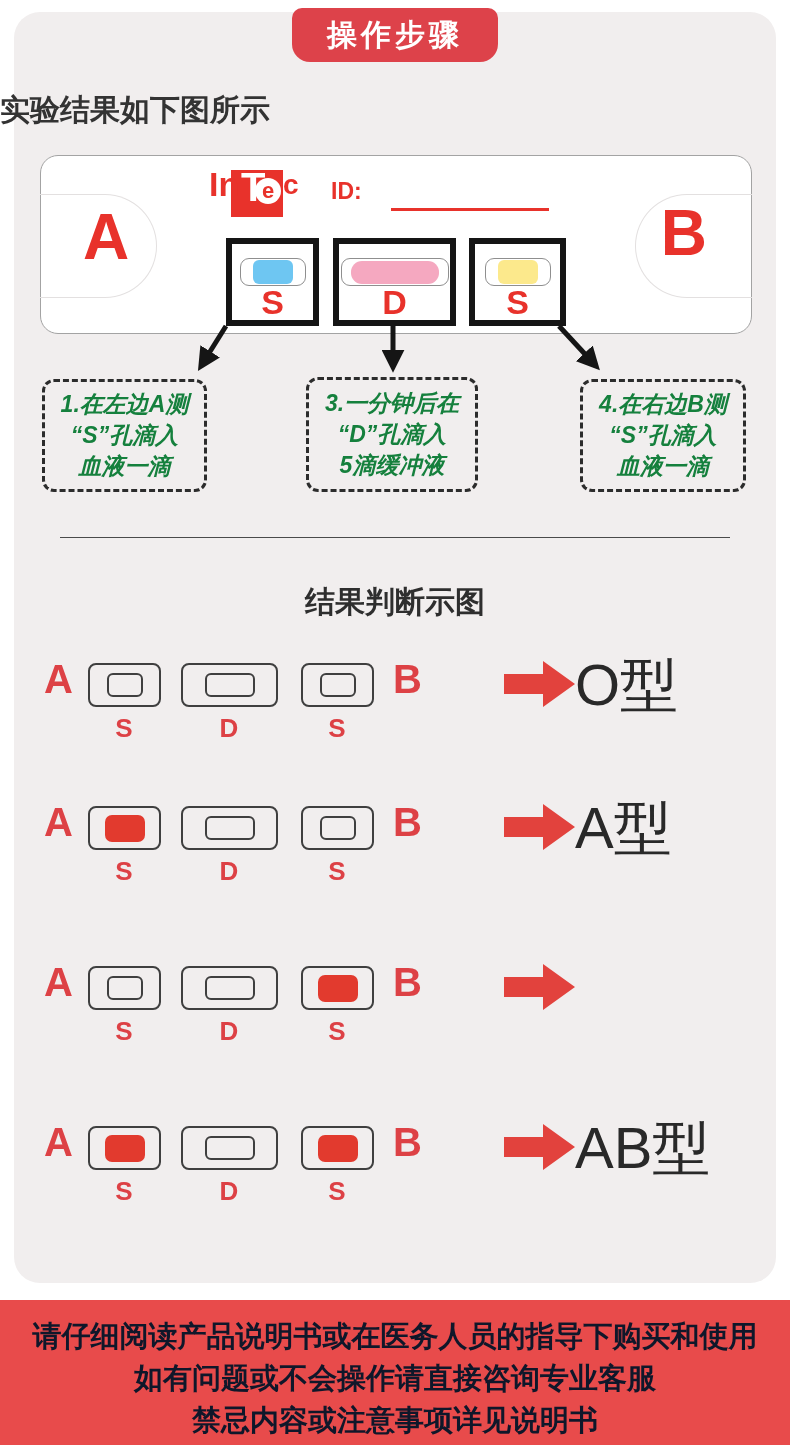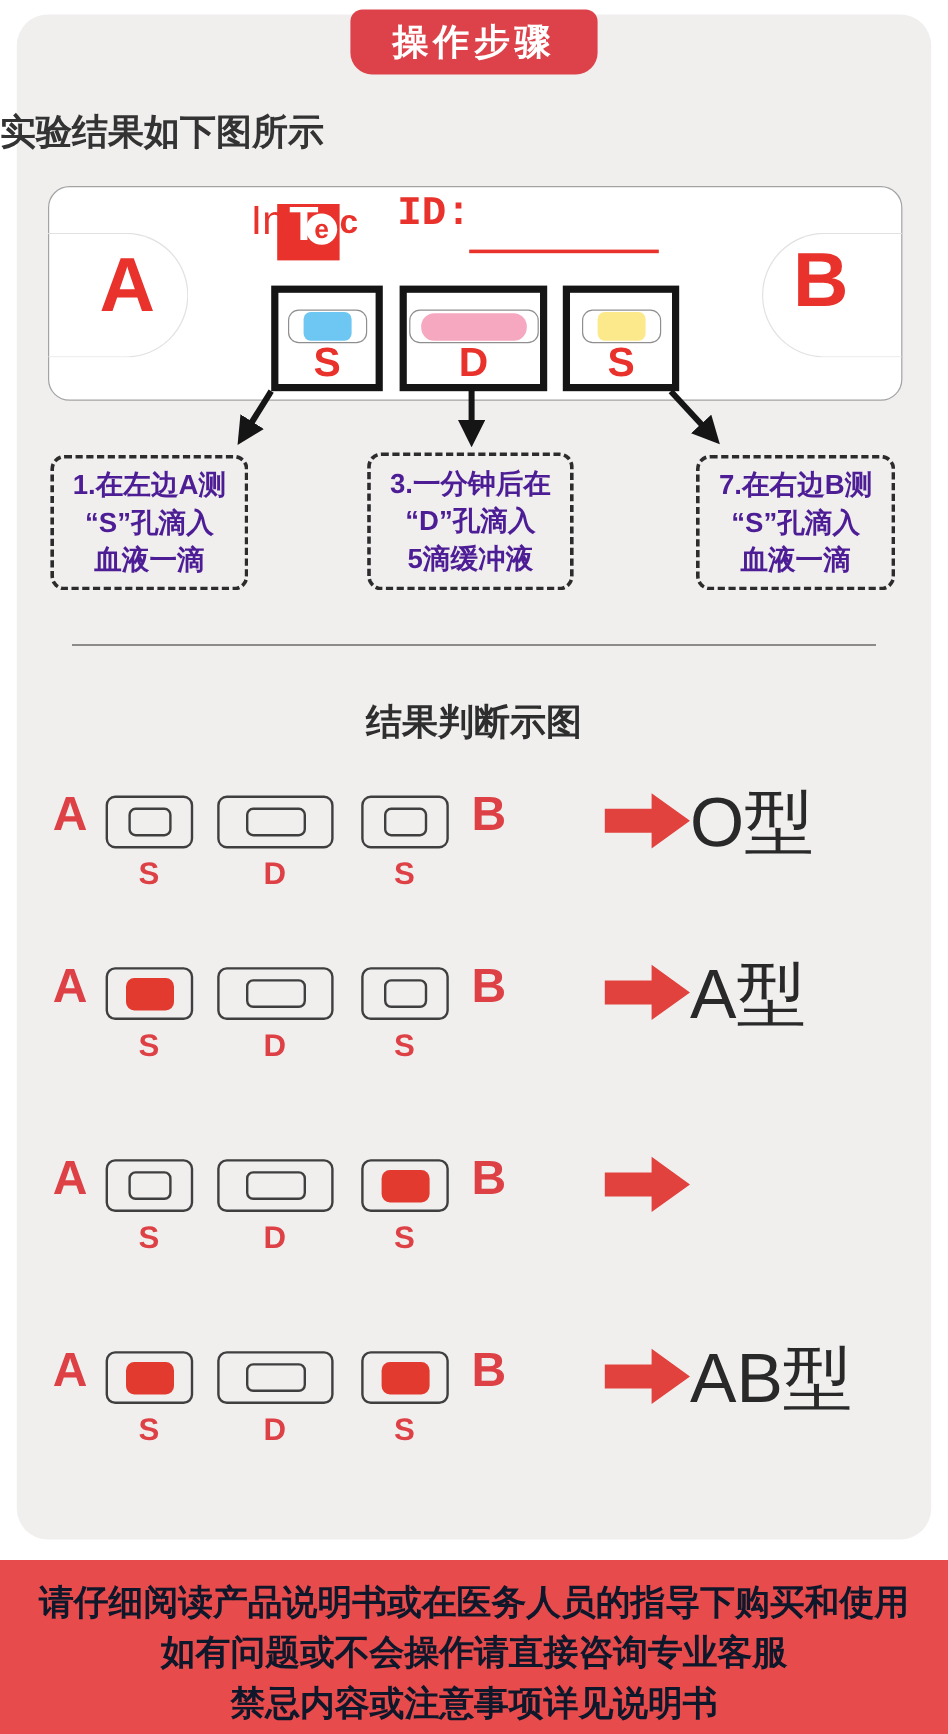--- a/index.html
+++ b/index.html
@@ -30,26 +30,26 @@
     background:#fff;border:1px solid #a3a3a3;border-radius:18px;
   }
   .pill{position:absolute;top:38px;width:116px;height:102px;border:1px solid #e3e0e0;}
   .pill.left{left:-1px;border-left:none;border-radius:0 52px 52px 0;}
   .pill.right{right:-1px;border-right:none;border-radius:52px 0 0 52px;}
   .dev-a{position:absolute;left:42px;top:44px;font-size:64px;font-weight:600;color:var(--accent_red,#e8322b);}
   .dev-b{position:absolute;right:44px;top:40px;font-size:64px;font-weight:600;color:var(--accent_red,#e8322b);}
   
   .logo{position:absolute;left:168px;top:11px;width:135px;height:54px;}
   .lg-sq{position:absolute;left:22px;top:3px;width:52px;height:47px;background:var(--accent_red,#e8322b);}
-  .lg-in{position:absolute;left:0;top:-2px;font-size:34px;font-weight:400;color:var(--accent_red,#e8322b);}
+  .lg-in{position:absolute;left:0;top:-2px;font-size:34px;font-weight:700;color:var(--accent_red,#e8322b);}
   .lg-t{position:absolute;left:32px;top:-6px;font-size:40px;font-weight:700;color:#fff;border-top:4px solid #fff;line-height:44px;}
   .lg-e{position:absolute;left:46px;top:11px;width:26px;height:26px;border-radius:50%;background:#fff;
         display:flex;align-items:center;justify-content:center;font-size:22px;font-weight:700;color:var(--accent_red,#e8322b);}
   .lg-c{position:absolute;left:74px;top:2px;font-size:28px;font-weight:700;color:var(--accent_red,#e8322b);}
-  .id-label{position:absolute;left:290px;top:4px;font-size:34px;font-weight:700;color:var(--accent_red,#e8322b);font-family:Liberation Mono, monospace;}
+  .id-label{position:absolute;left:290px;top:22px;font-size:23px;font-weight:700;color:var(--accent_red,#e8322b);}
   .id-line{position:absolute;left:350px;top:21px;width:158px;height:31px;border-bottom:3px solid var(--accent_red,#e8322b);}
   
   .hbox{position:absolute;top:82px;height:88px;border:6px solid #151515;background:#fff;
         box-sizing:border-box;display:flex;flex-direction:column;align-items:center;}
   .hbox1{left:185px;width:93px;}
   .hbox2{left:292px;width:123px;}
   .hbox3{left:428px;width:97px;}
   .wellc{margin-top:14px;height:36px;border:1px solid #8f8f8f;border-radius:9px;background:#fff;
          display:flex;align-items:center;justify-content:center;box-sizing:border-box;}
   .wellc.small{width:66px;}
@@ -57,21 +57,21 @@
   .chip{border-radius:6px;}
   .chip.small{width:40px;height:24px;}
   .chip.wide{width:88px;height:23px;border-radius:11px;}
   .hlabel{margin-top:-2px;font-size:34px;font-weight:700;color:var(--accent_red,#e8322b);line-height:36px;}
   
   .dev-arrows{position:absolute;left:0;top:320px;width:790px;height:64px;}
   
   .step{
     position:absolute;border:3px dashed #2c2c2c;border-radius:12px;box-sizing:border-box;
     display:flex;flex-direction:column;align-items:center;justify-content:center;
-    font-size:23px;line-height:31px;font-weight:600;color:#4c1d95;text-align:right;
+    font-size:23px;line-height:31px;font-weight:600;color:#15803d;text-align:right;font-style:italic;
   }
   .step1{left:42px;top:379px;width:165px;height:113px;}
   .step2{left:306px;top:377px;width:172px;height:115px;}
   .step3{left:580px;top:379px;width:166px;height:113px;}
   .divider{position:absolute;left:60px;top:537px;width:670px;height:1px;background:#4a4a4a;}
   
   .rrow{position:absolute;left:0;width:790px;height:90px;}
   .rrow1{top:663px;} .rrow2{top:806px;} .rrow3{top:966px;} .rrow4{top:1126px;}
   .rl{position:absolute;top:-6px;font-size:40px;font-weight:600;color:var(--soft_red,#dd4145);}
   .rl-a{left:44px;} .rl-b{left:393px;}
@@ -158,21 +158,21 @@
     <div>1.在左边A测</div>
     <div>“S”孔滴入</div>
     <div>血液一滴</div>
   </div>
   <div class="step step2">
     <div>3.一分钟后在</div>
     <div>“D”孔滴入</div>
     <div>5滴缓冲液</div>
   </div>
   <div class="step step3">
-    <div>7.在右边B测</div>
+    <div>4.在右边B测</div>
     <div>“S”孔滴入</div>
     <div>血液一滴</div>
   </div>
 
   <div class="divider"></div>
   <div class="title2">结果判断示图</div>
 
   <div class="rrow rrow1">
     <div class="rl rl-a">A</div>
     <div class="rbox rbox1">

